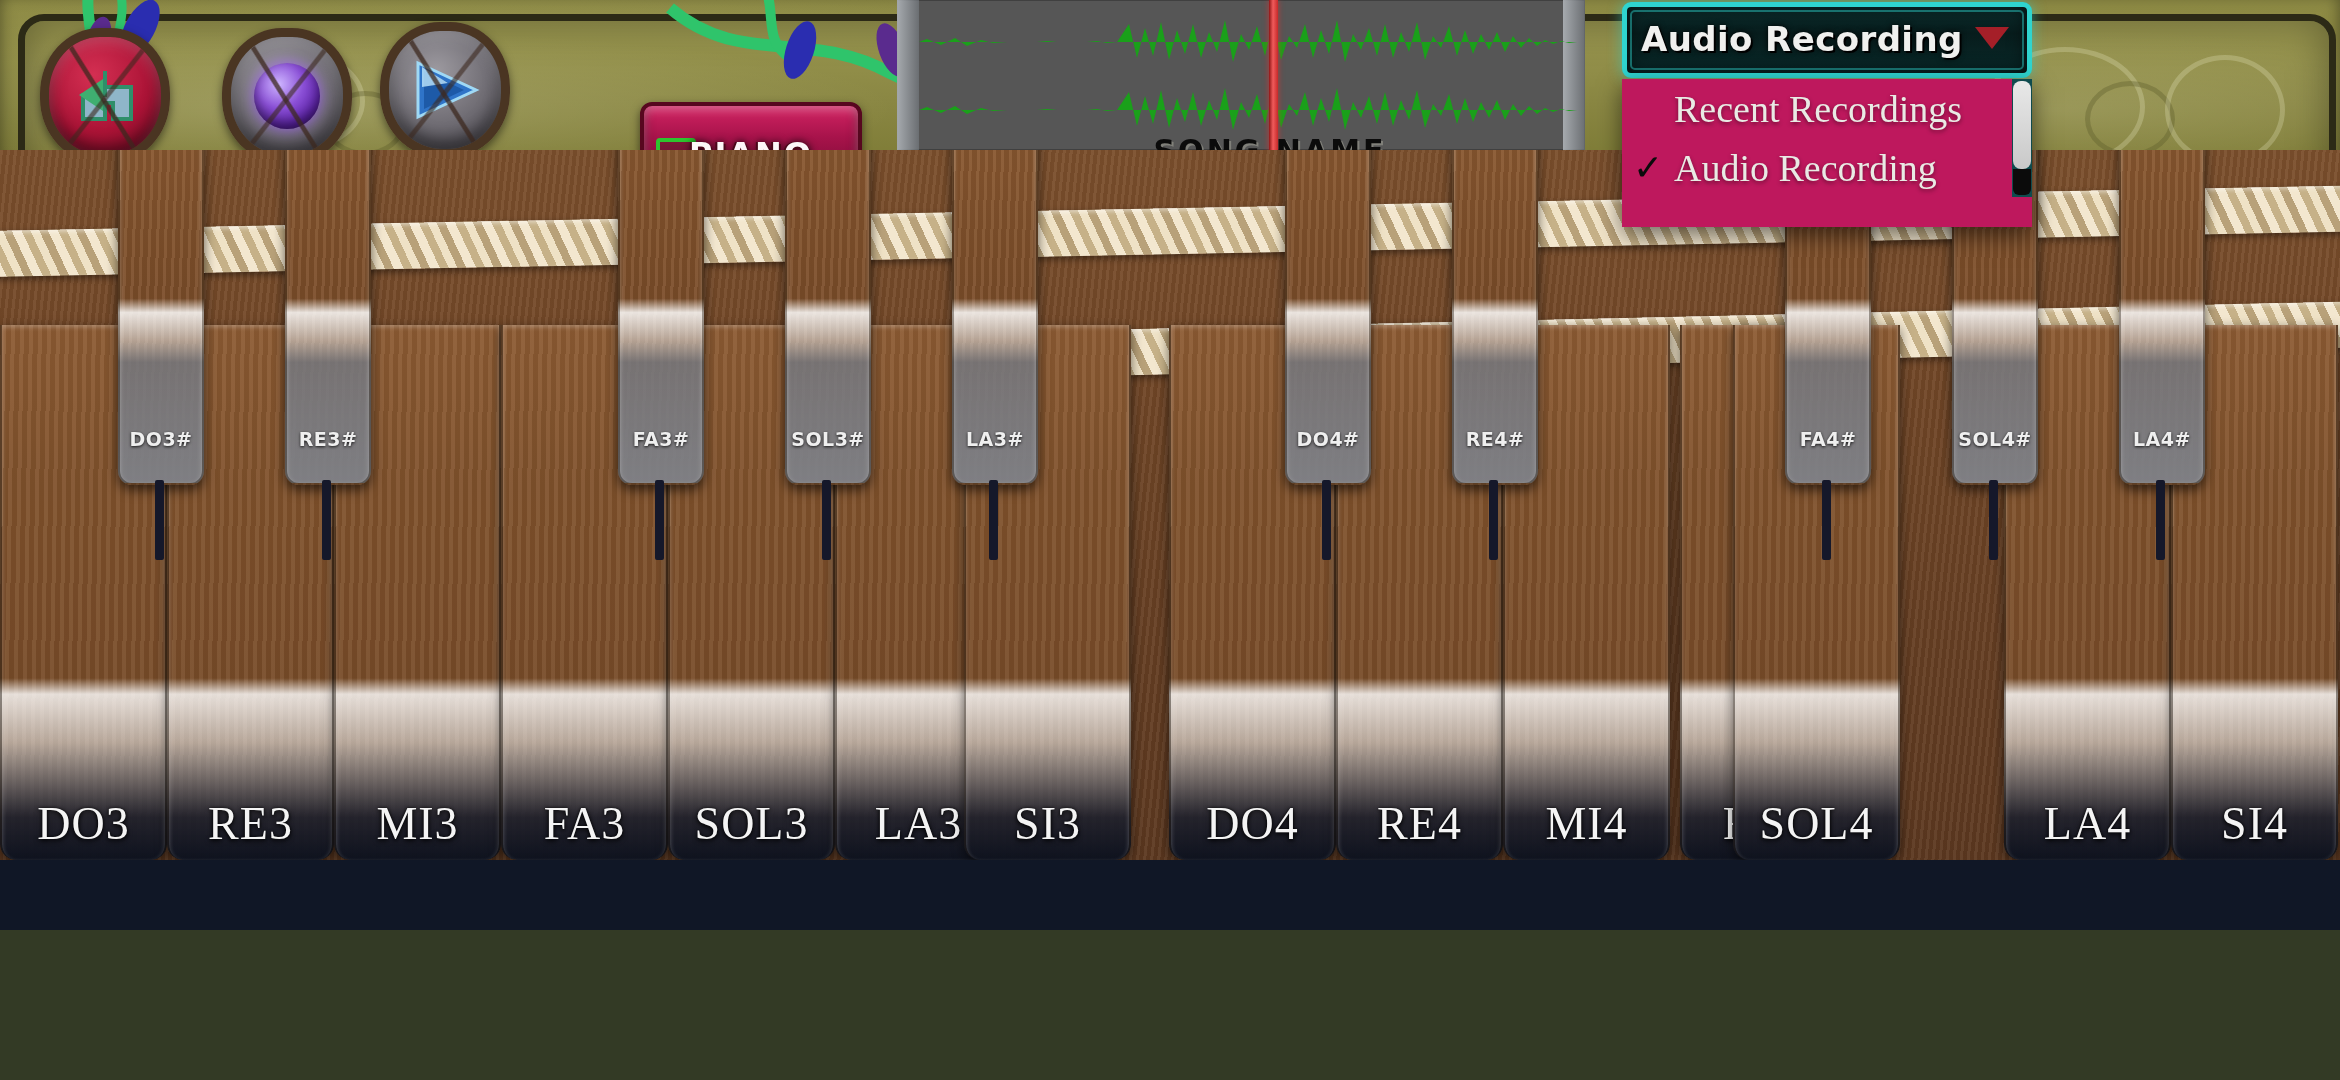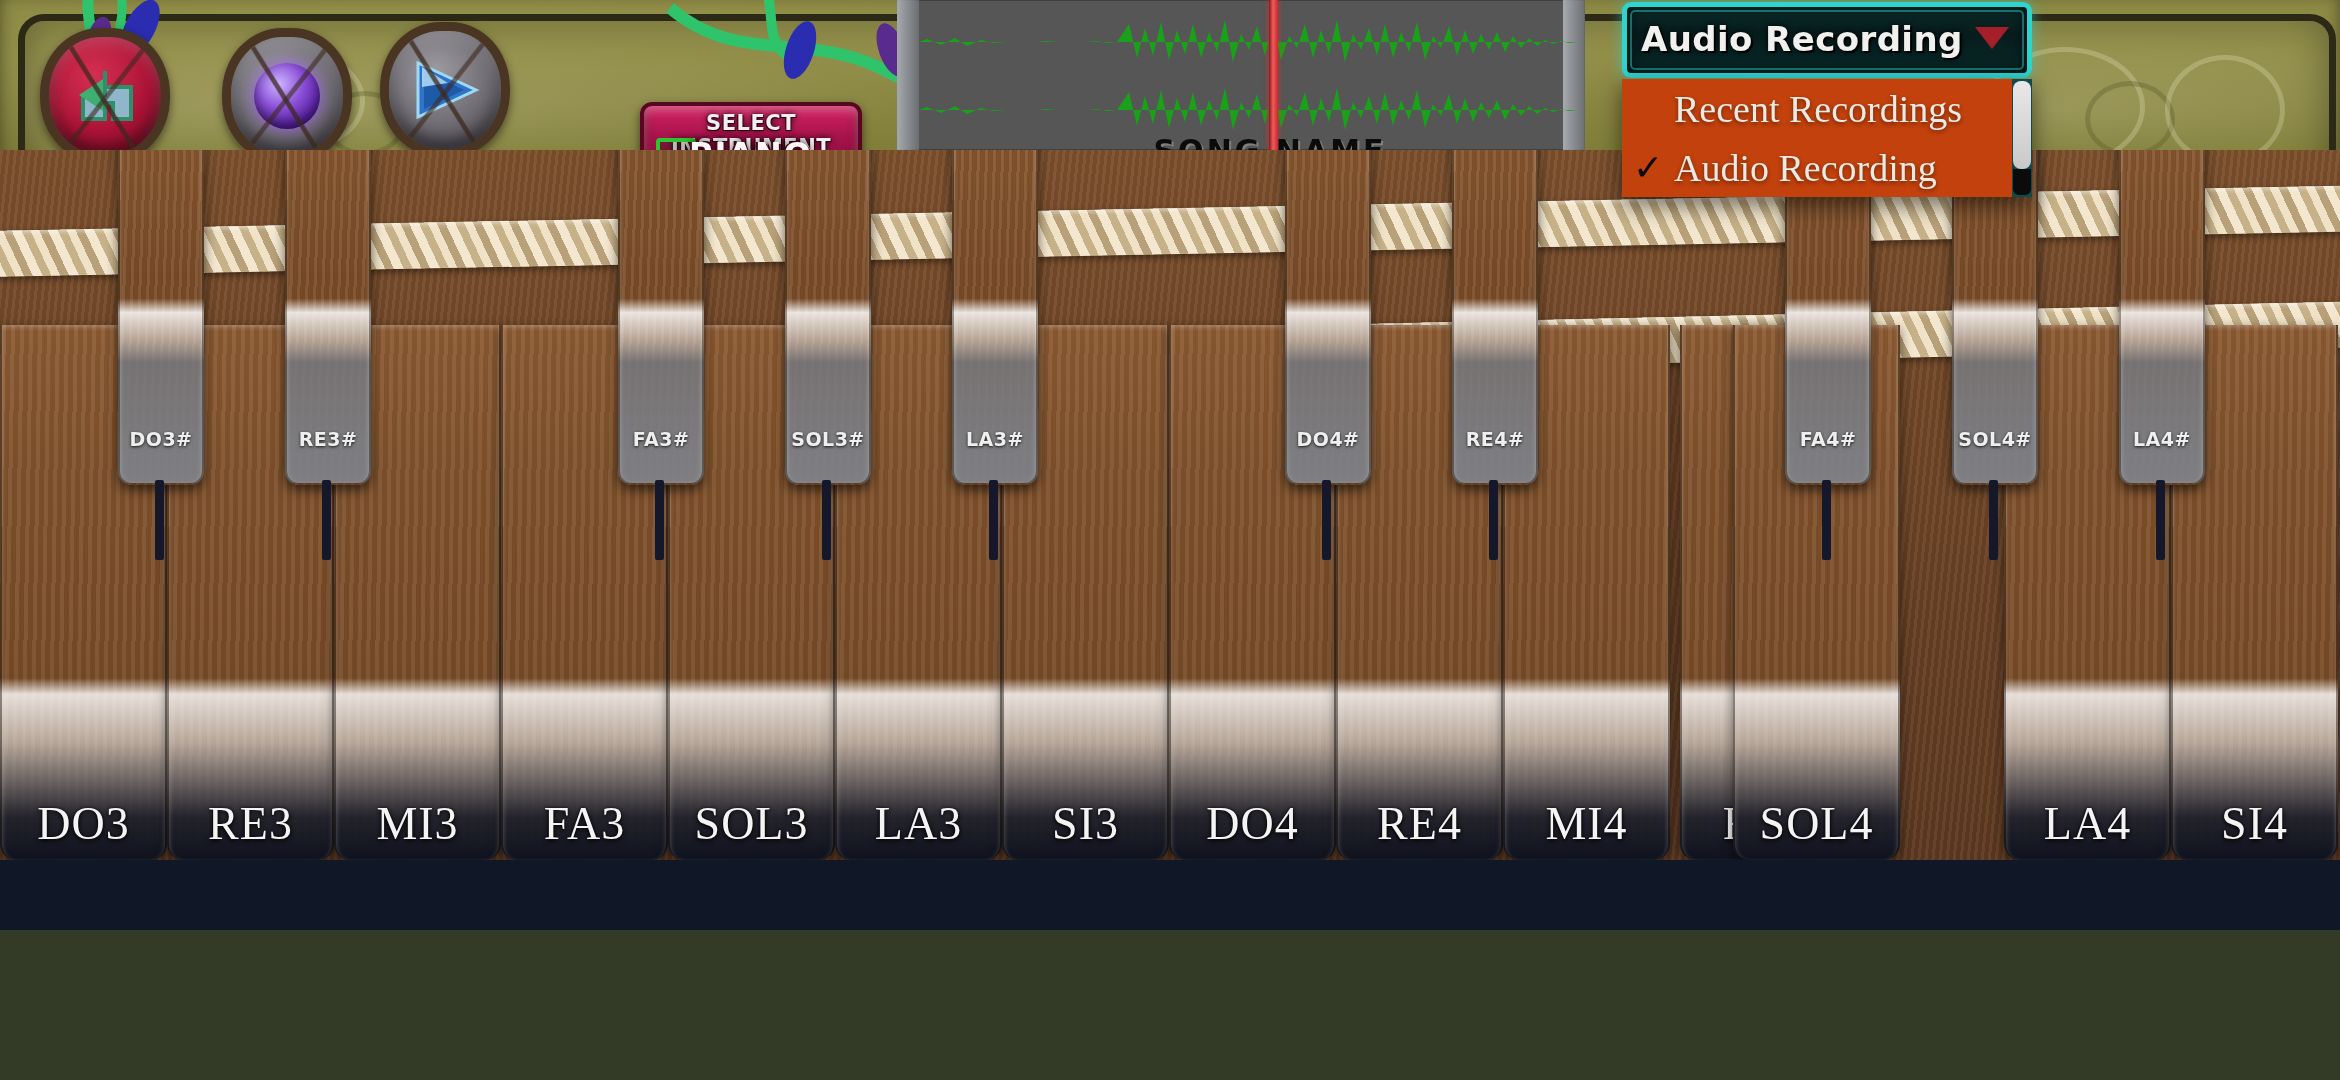--- a/index.html
+++ b/index.html
@@ -137,21 +137,21 @@
     border:5px solid #2fd4cf;
     background:linear-gradient(180deg,#0c2e2e 0%,#071c1c 40%,#0a2a2a 100%);
     box-shadow:0 0 14px rgba(47,212,207,.55),inset 0 0 18px rgba(0,0,0,.7);}
   .dd-head:before{content:"";position:absolute;inset:3px;border-radius:5px;
     border:2px solid rgba(47,212,207,.45);}
   .dd-head-text{position:absolute;left:14px;top:12px;color:#f0f0ee;
     font:bold 34px "DejaVu Sans",sans-serif;letter-spacing:.4px;
     text-shadow:2px 2px 0 #000,0 0 6px #000;}
   .dd-caret{position:absolute;right:18px;top:20px;width:0;height:0;
     border-left:17px solid transparent;border-right:17px solid transparent;border-top:22px solid #a51f28;}
-  .dd-body{position:relative;margin-top:1px;width:410px;height:118px;background:#c2410c;
+  .dd-body{position:relative;margin-top:1px;width:410px;height:148px;background:#be185d;
     box-shadow:0 8px 22px rgba(0,0,0,.55);}
   .dd-item{position:relative;height:59px;display:flex;align-items:center;}
   .dd-check{width:52px;text-align:center;color:#0b0b0b;font-size:36px;line-height:1;}
   .dd-label{color:#e9eae4;font:400 38px "Liberation Serif",serif;
     text-shadow:0 2px 4px rgba(0,0,0,.45);}
   .dd-scroll{position:absolute;right:0;top:0;width:20px;height:118px;background:#0f4b4e;}
   .dd-thumb{position:absolute;right:1px;top:2px;width:18px;height:88px;border-radius:8px;
     background:linear-gradient(180deg,#e8e8e8,#c9c9c9);}
   .dd-thumb-b{position:absolute;right:1px;top:90px;width:18px;height:26px;border-radius:0 0 6px 6px;background:#0b0b0b;}
 </style>
@@ -210,21 +210,20 @@
       <svg width="74" height="66" viewBox="0 0 74 66">
         <path d="M10 6 L68 33 L10 60 Z" fill="#2f74c8" stroke="#9fd9f5" stroke-width="3"></path>
         <path d="M16 14 L56 33 L16 52 Z" fill="#1d5aa8"></path>
         <path d="M14 10 L40 26 L14 30 Z" fill="#bfe6fb" opacity=".8"></path>
       </svg>
     </div>
     <div class="btn-caption" style="left:355px;top:152px;width:140px;font-size:22px;">PLAY</div>
     <div class="btn-caption" style="left:340px;top:178px;width:170px;font-size:22px;">RECORDING</div>
 
     <div class="plaque">
-      <div class="plaque-l1">SELECT INSTRUMENT</div>
       <div class="chk"></div>
       <div class="plaque-l2">PIANO</div>
     </div>
   </div>
 
   <div class="wave-panel">
     <div class="wave-edge" style="left:0;"></div>
     <div class="wave-edge" style="right:0;"></div>
     <div class="wave-ch" style="top:14px;">
       <svg width="688" height="56" viewBox="0 0 688 56" preserveAspectRatio="none">
@@ -266,21 +265,21 @@
         </div>
         <div class="wkey" style="left: 501px; width: 163px; text-decoration: underline;">
           <div class="wkey-label">FA3</div>
         </div>
         <div class="wkey" style="left: 668px; width: 163px;">
           <div class="wkey-label">SOL3</div>
         </div>
         <div class="wkey" style="left: 835px; width: 163px;">
           <div class="wkey-label">LA3</div>
         </div>
-        <div class="wkey" style="left: 1002px; width: 163px;">
+        <div class="wkey" style="left: 964px; width: 163px;">
           <div class="wkey-label">SI3</div>
         </div>
         <div class="wkey" style="left: 1169px; width: 163px;">
           <div class="wkey-label">DO4</div>
         </div>
         <div class="wkey" style="left: 1336px; width: 163px;">
           <div class="wkey-label">RE4</div>
         </div>
         <div class="wkey" style="left: 1503px; width: 163px;">
           <div class="wkey-label">MI4</div>

